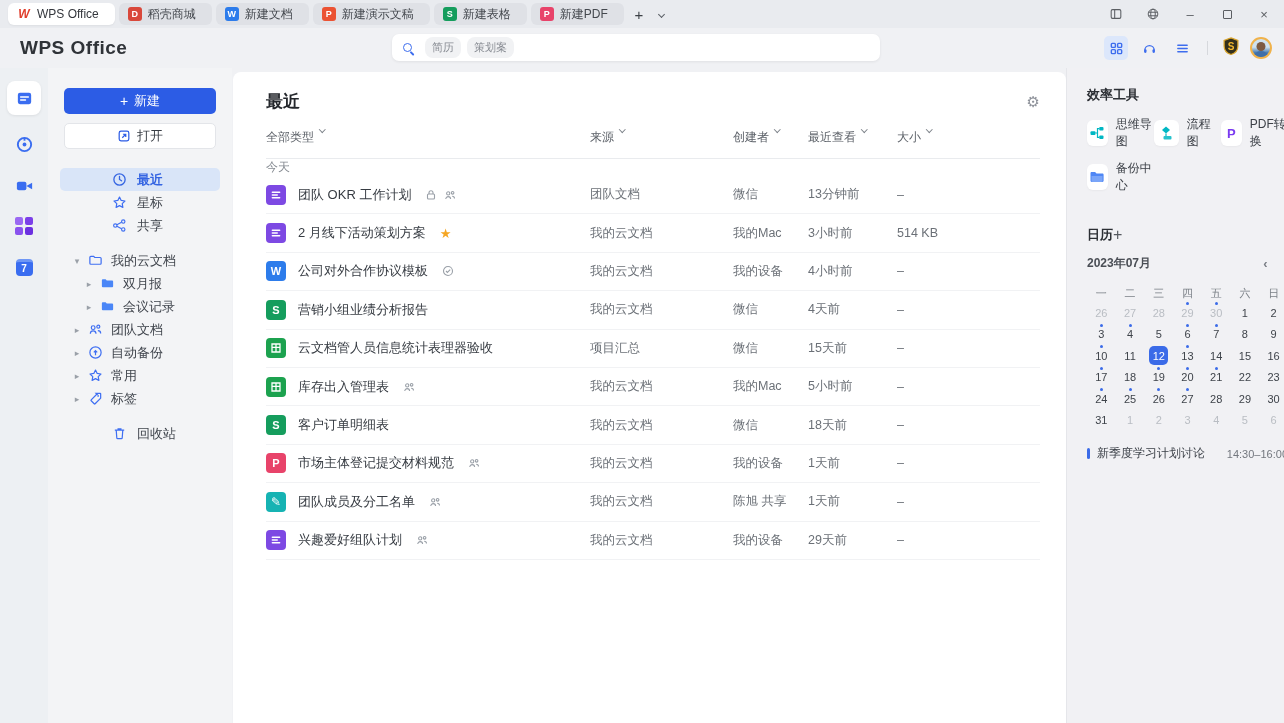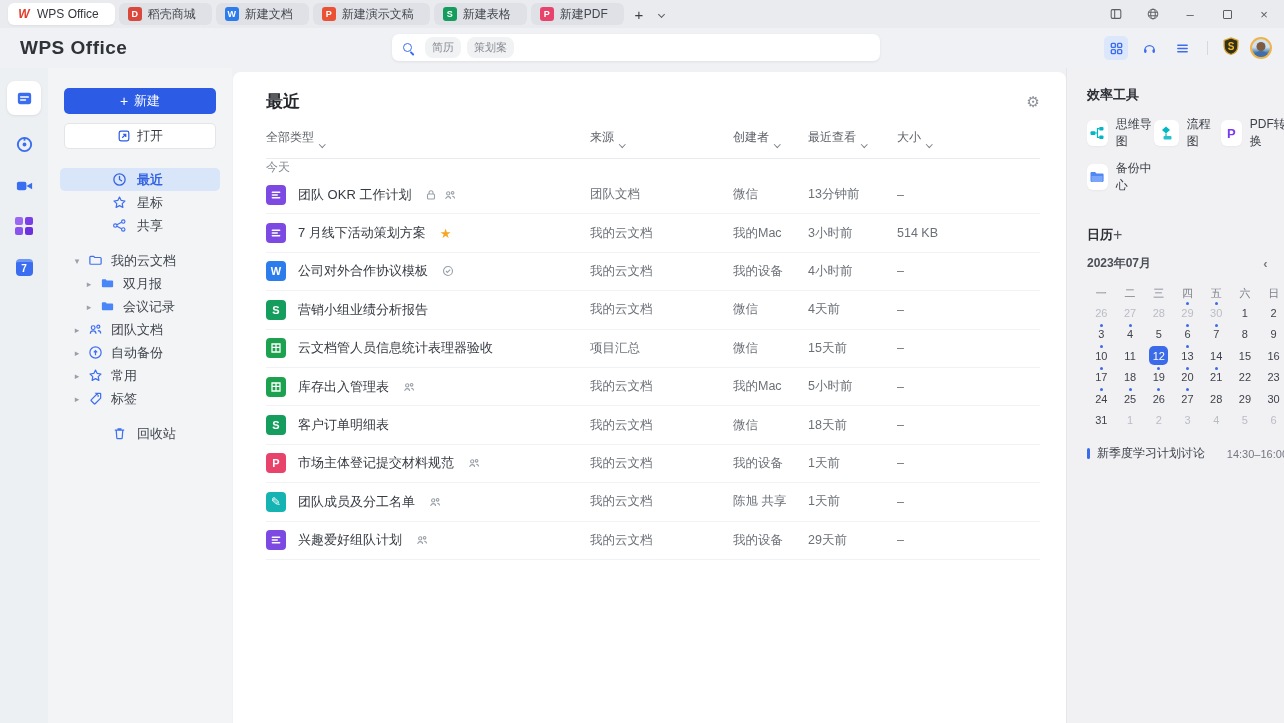--- a/index.html
+++ b/index.html
@@ -73,21 +73,21 @@
   .trow .slabel,.snav .slabel{margin-left:2px;}
   .trashrow{margin-top:12px;}
 
   
   .main{position:absolute;left:233px;top:72px;width:833px;height:651px;background:#fff;border-radius:8px 8px 0 0;padding:18px 26px 0 33px;}
   .m-head{display:flex;align-items:center;justify-content:space-between;}
   .m-title{font-size:17px;font-weight:bold;color:#24272c;}
   .gear{font-size:15px;color:#8d9199;}
   .rowgrid{display:grid;grid-template-columns:1fr 143px 75px 89px 143px;align-items:center;}
   .m-filters{margin-top:16px;font-size:12px;color:#5c6168;}
-  .fcell{display:flex;align-items:flex-end;gap:6px;}
+  .fcell{display:flex;align-items:flex-start;gap:6px;}
   .fcell .chev{width:4.5px;height:4.5px;margin-top:-2px;color:#7e838a;}
   .m-div{margin-top:12px;border-bottom:1px solid #e9ebee;}
   .m-section{margin-top:0;font-size:12px;color:#878c93;}
   .filerow{height:38.4px;border-bottom:1px solid #f1f2f4;font-size:12.5px;color:#6b7077;}
   .cell-name{display:flex;align-items:center;gap:12px;min-width:0;}
   .fileicon{width:20px;height:20px;border-radius:4px;display:flex;align-items:center;justify-content:center;color:#fff;font-size:11px;font-weight:bold;flex:none;}
   .fileicon svg{width:16px;height:16px;}
   .ft-docs{background:#7d49e3;}
   .ft-word{background:#2d7ceb;}
   .ft-sheet{background:#159d5d;}
@@ -420,21 +420,21 @@
           <span>13分钟前</span>
           <span>–</span>
         </div>
         <div class="filerow rowgrid">
           <div class="cell-name">
             <span class="fileicon ft-docs">
               <svg viewBox="0 0 20 20">
                 <path d="M5.5 6.5h9M5.5 10h6M5.5 13.5h9" stroke="#fff" stroke-width="2" stroke-linecap="round"></path>
               </svg>
             </span>
-            <span class="fname">7 月线下活动策划方案</span>
+            <span class="fname">2 月线下活动策划方案</span>
             <span class="fbadges">
               <span class="fbadge fb-star">★</span>
             </span>
           </div>
           <span>我的云文档</span>
           <span>我的Mac</span>
           <span>3小时前</span>
           <span>514 KB</span>
         </div>
         <div class="filerow rowgrid">

